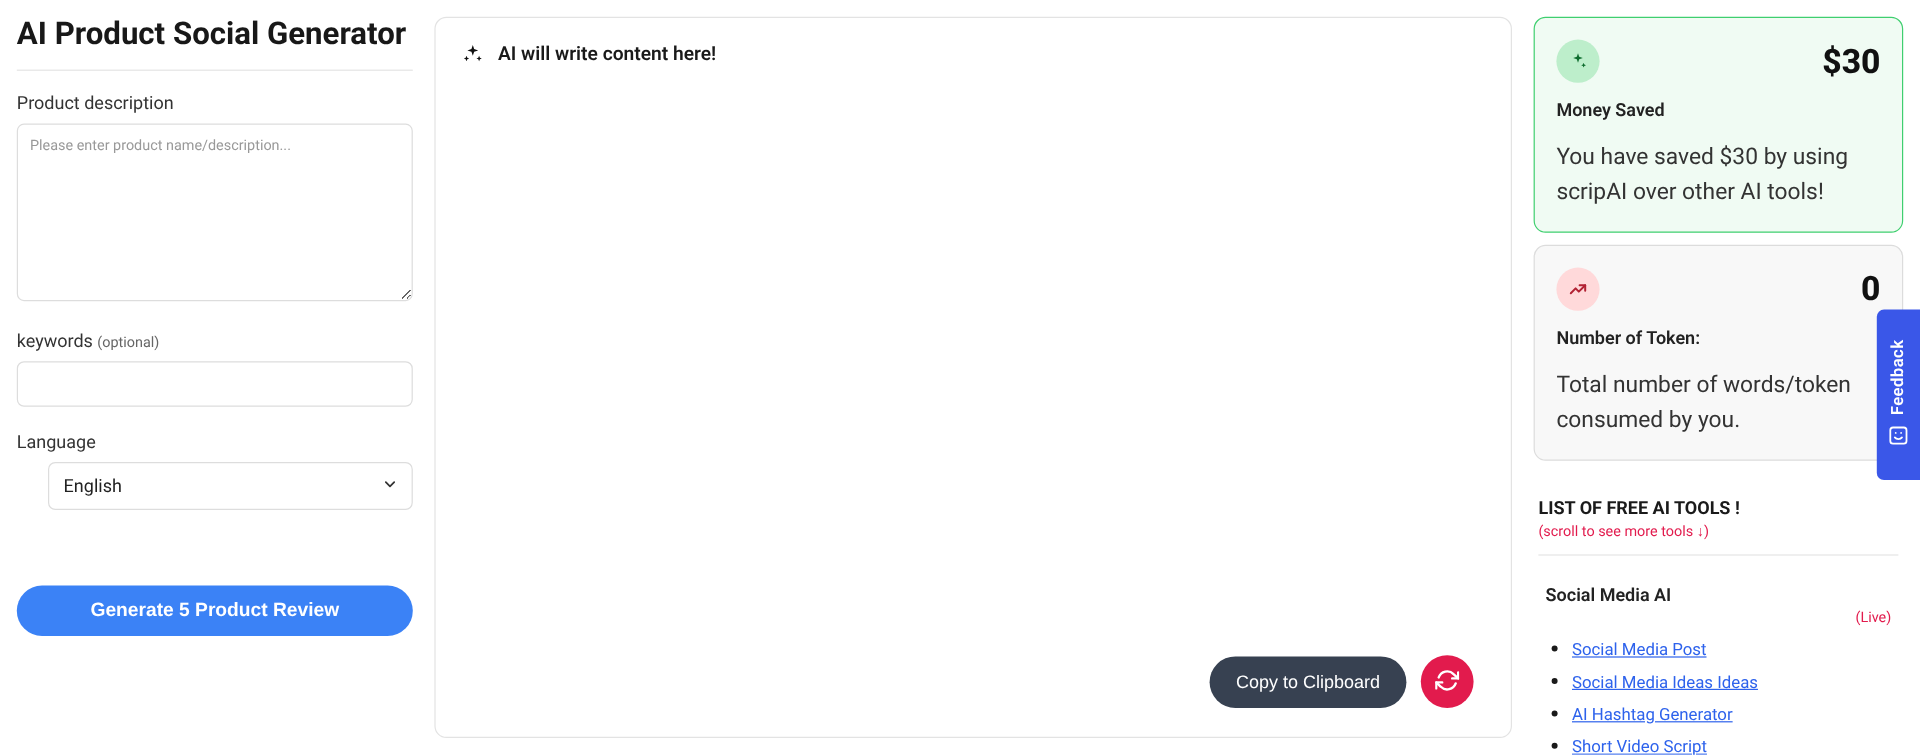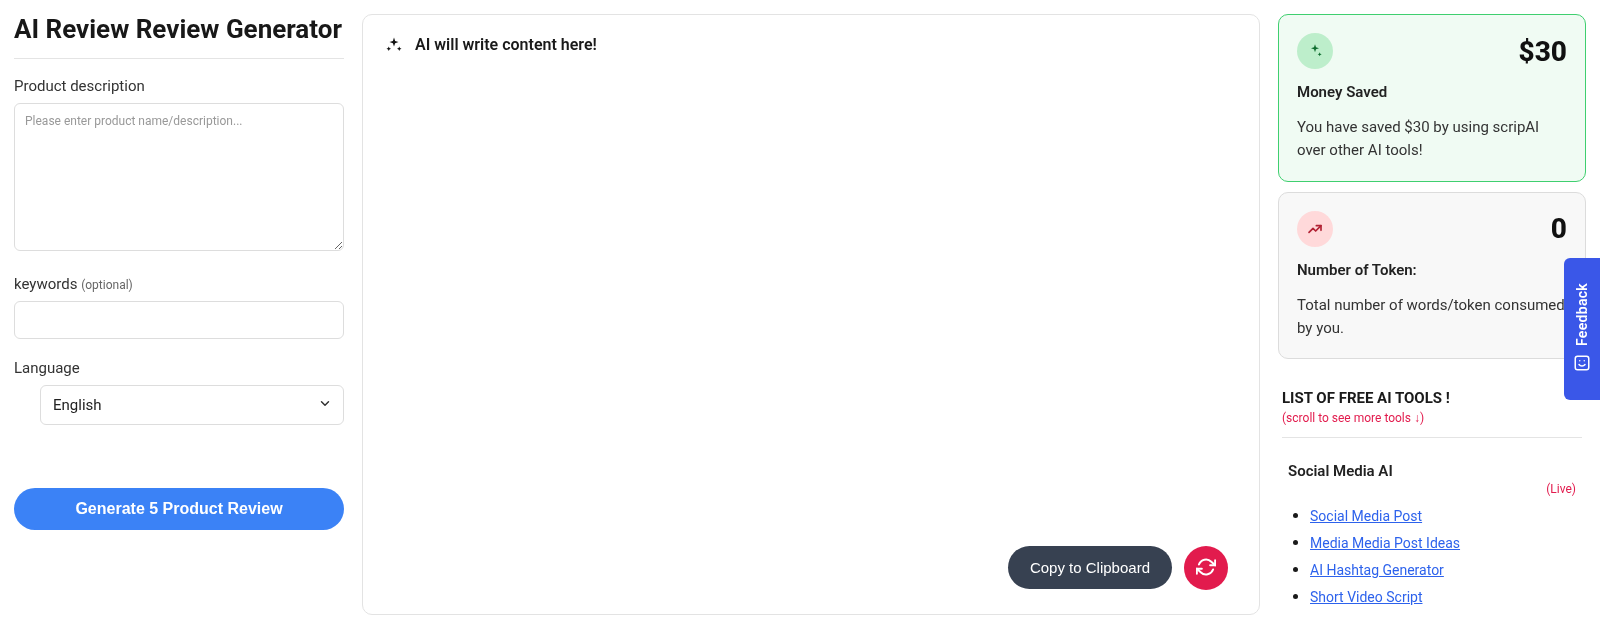--- a/index.html
+++ b/index.html
@@ -121,21 +121,21 @@
   .sparkle-icon svg { display: block; }
 
   
   .bottom-actions {
     position: absolute;
     left: 360px;
     top: 546px;
     width: 868px;
     display: flex;
     justify-content: flex-end;
-    align-items: flex-start;
+    align-items: center;
     gap: 12px;
   }
   .copy-btn {
     background: #374151;
     color: #fff;
     border: none;
     border-radius: 999px;
     padding: 13px 22px;
     font-size: 15px;
     font-weight: 500;
@@ -194,21 +194,21 @@
     font-weight: 800;
     color: #111;
   }
   .card-title {
     font-size: 15px;
     font-weight: 600;
     color: #222;
     margin-bottom: 6px;
   }
   .card-text {
-    font-size: 15px;
+    font-size: 19px;
     color: #333;
     line-height: 1.55;
     margin-top: 15px;
   }
 
   .tools-header {
     padding: 20px 4px 0 4px;
   }
   .tools-title {
     font-size: 15px;
@@ -279,21 +279,21 @@
     font-weight: 600;
     letter-spacing: 0.3px;
   }
 </style>
 </head>
 <body>
 
 <div class="layout">
 
   <div class="left-col">
-    <h1 class="page-title">AI Review Review Generator</h1>
+    <h1 class="page-title">AI Product Social Generator</h1>
 
     <label class="field-label">Product description</label>
     <textarea class="textarea" placeholder="Please enter product name/description..." style=""></textarea>
 
     <label class="field-label">
       <span>keywords</span>
       <span class="optional">(optional)</span>
     </label>
     <input type="text" class="text-input" style="">
 
@@ -356,21 +356,21 @@
       <div class="tools-title">LIST OF FREE AI TOOLS !</div>
       <div class="tools-hint">(scroll to see more tools ↓)</div>
       <div class="tools-divider"></div>
     </div>
 
     <div class="tools-group">
       <div class="group-title">Social Media AI</div>
       <div class="group-live">(Live)</div>
       <ul class="tool-list">
         <li><a class="tool-link">Social Media Post</a></li>
-        <li><a class="tool-link">Media Media Post Ideas</a></li>
+        <li><a class="tool-link">Social Media Ideas Ideas</a></li>
         <li><a class="tool-link">AI Hashtag Generator</a></li>
         <li><a class="tool-link">Short Video Script</a></li>
       </ul>
     </div>
 
   </div>
 </div>
 
 <div class="bottom-actions">
   <button class="copy-btn">Copy to Clipboard</button>

